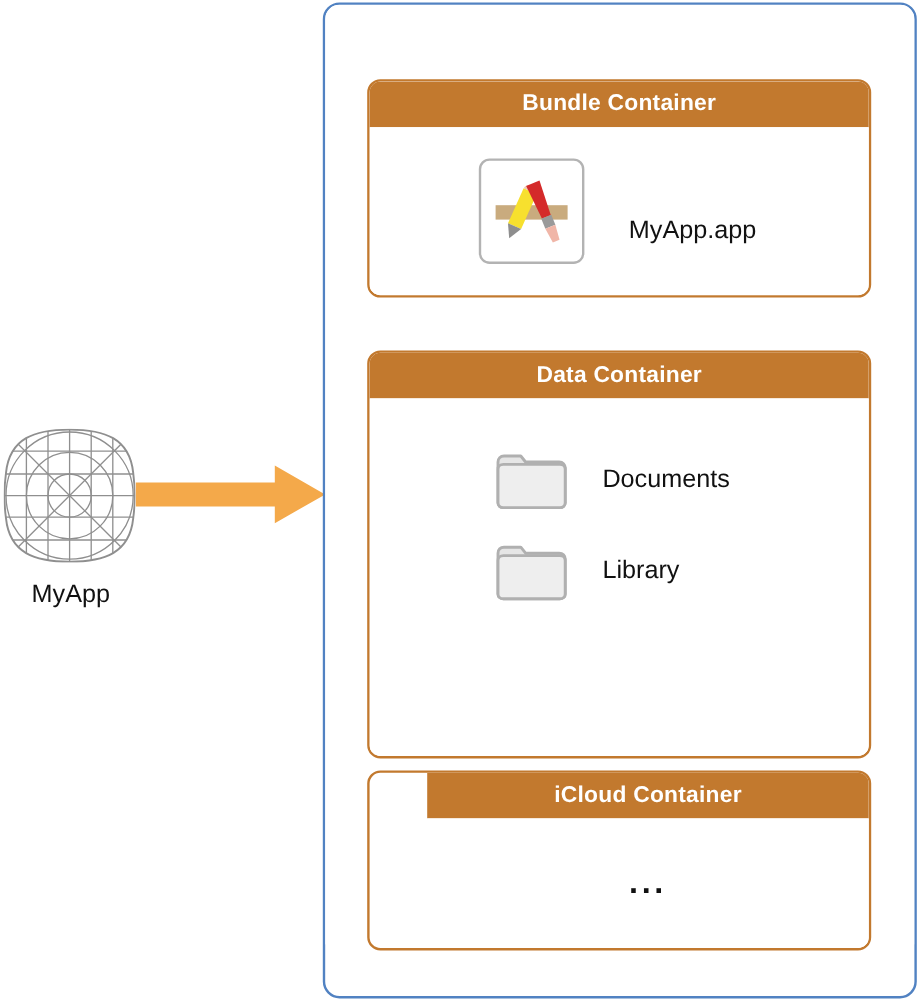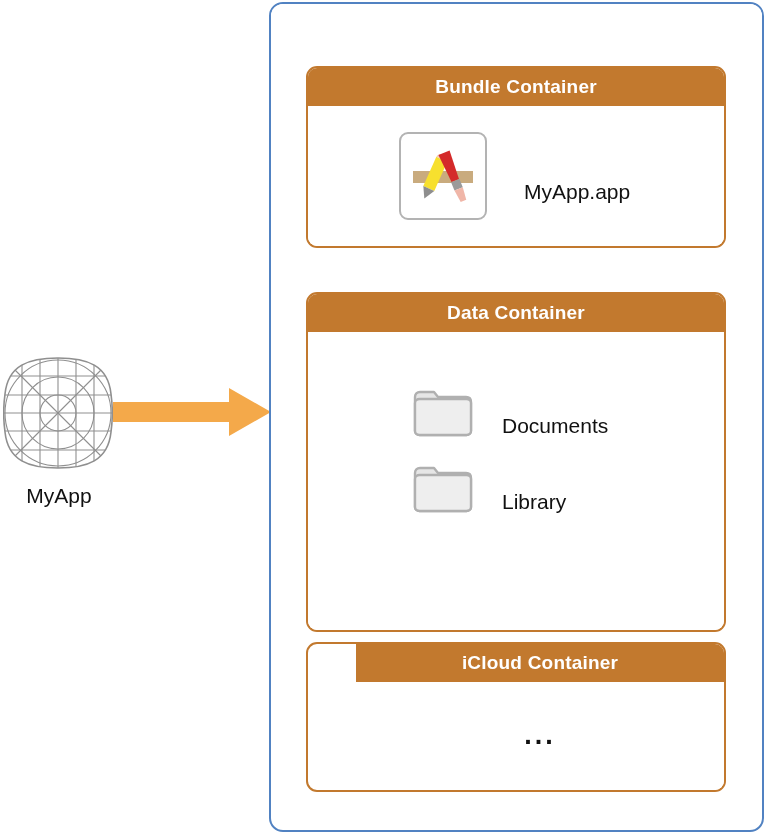--- a/index.html
+++ b/index.html
@@ -150,21 +150,21 @@
 
   
   #folder-list {
     position: absolute;
     left: 0;
     top: 30px;
     width: 100%;
   }
   .folder-row {
     display: flex;
-    align-items: flex-end;
+    align-items: center;
     height: 76px;
   }
   .folder-icon {
     margin-left: 104px;
     width: 62px;
     height: 52px;
     flex: none;
   }
   .folder-label {
     margin-left: 28px;

